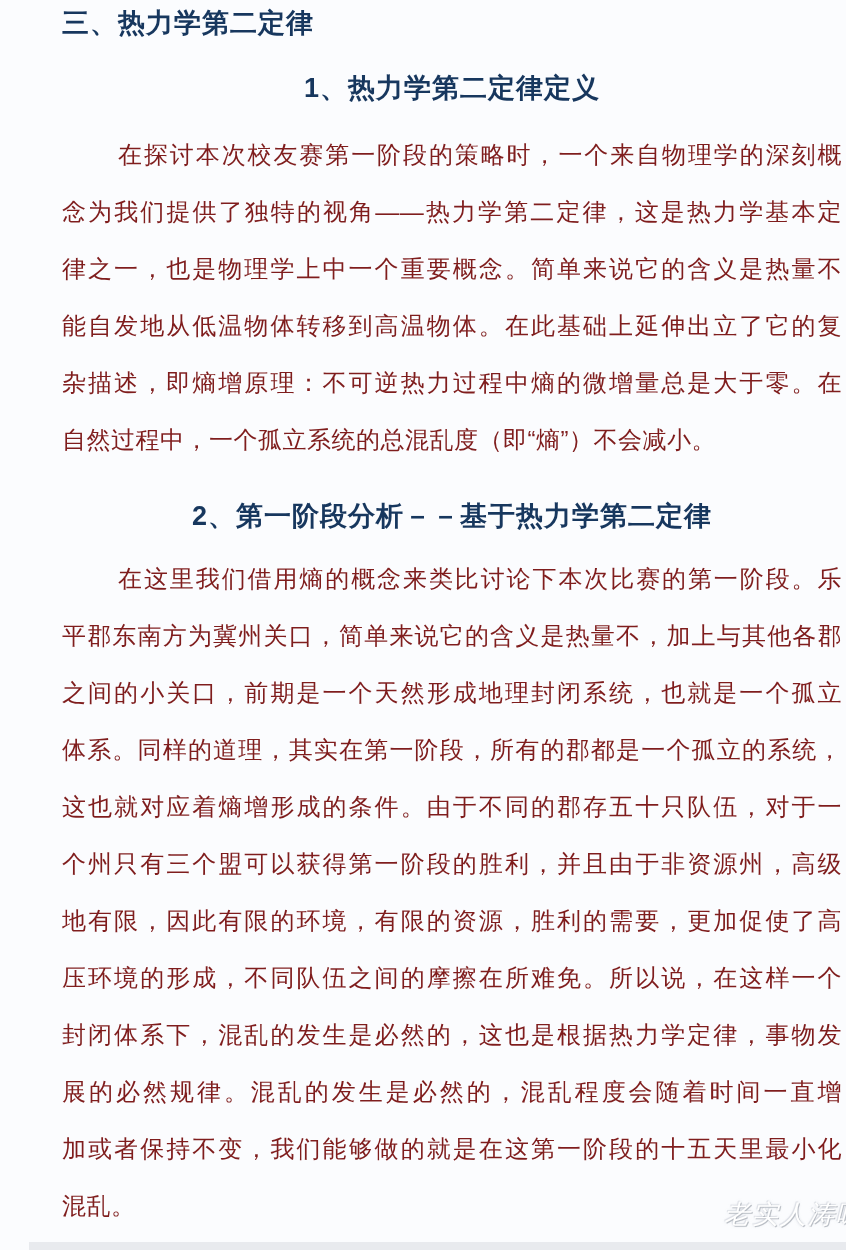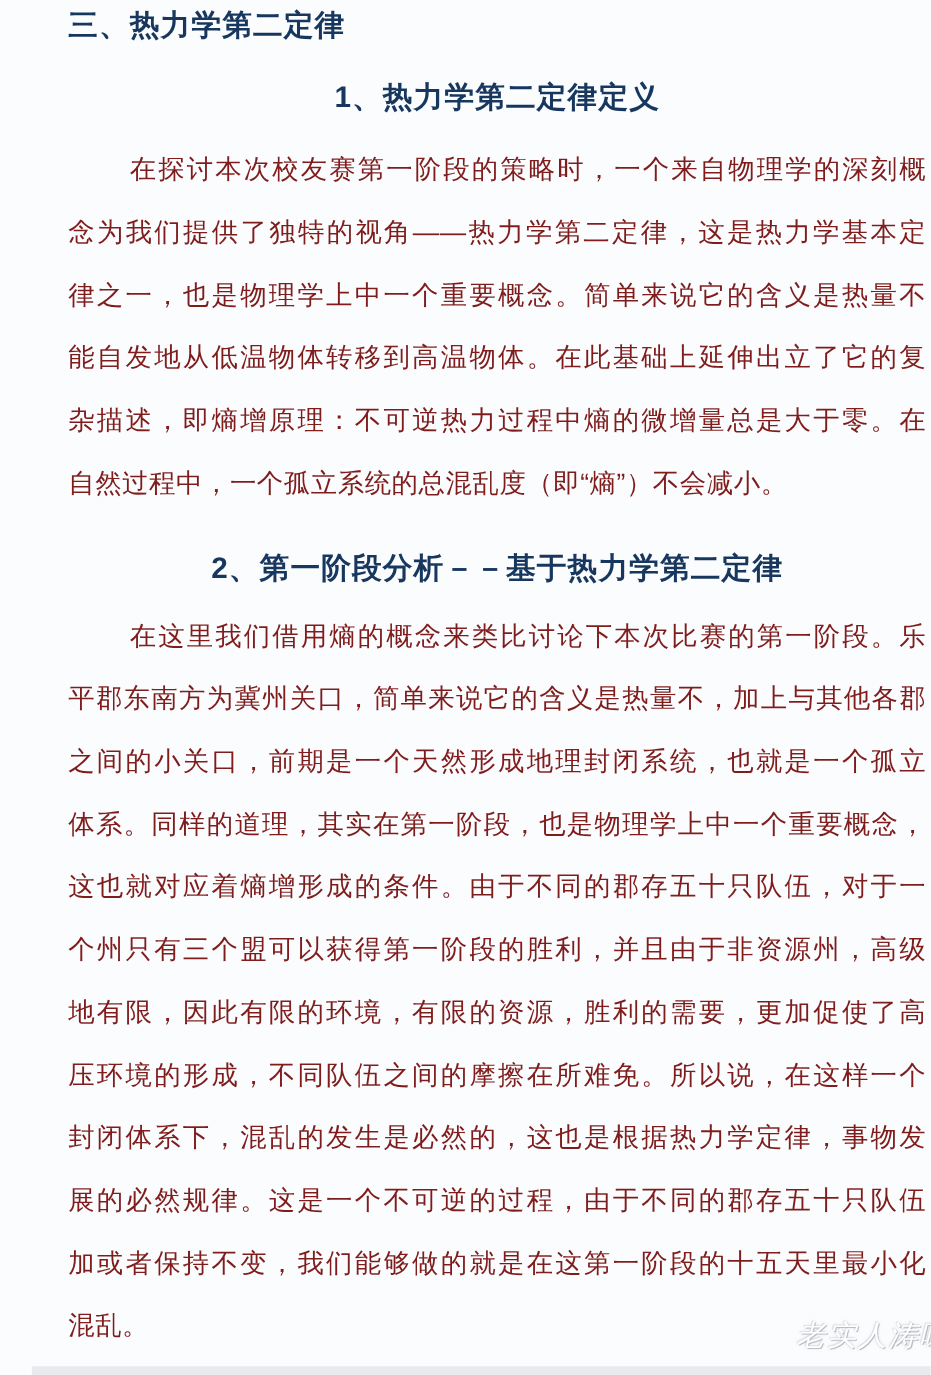--- a/index.html
+++ b/index.html
@@ -82,27 +82,27 @@
         <div class="line">自然过程中，一个孤立系统的总混乱度（即“熵”）不会减小。</div>
       </div>
   </section>
 
   <section>
     <h2 class="sec-heading">2、第一阶段分析－－基于热力学第二定律</h2>
     <div class="para para-2">
         <div class="line first full">在这里我们借用熵的概念来类比讨论下本次比赛的第一阶段。乐</div>
         <div class="line full">平郡东南方为冀州关口，简单来说它的含义是热量不，加上与其他各郡</div>
         <div class="line full">之间的小关口，前期是一个天然形成地理封闭系统，也就是一个孤立</div>
-        <div class="line full">体系。同样的道理，其实在第一阶段，也是物理学上中一个重要概念，</div>
+        <div class="line full">体系。同样的道理，其实在第一阶段，所有的郡都是一个孤立的系统，</div>
         <div class="line full">这也就对应着熵增形成的条件。由于不同的郡存五十只队伍，对于一</div>
         <div class="line full">个州只有三个盟可以获得第一阶段的胜利，并且由于非资源州，高级</div>
         <div class="line full">地有限，因此有限的环境，有限的资源，胜利的需要，更加促使了高</div>
         <div class="line full">压环境的形成，不同队伍之间的摩擦在所难免。所以说，在这样一个</div>
         <div class="line full">封闭体系下，混乱的发生是必然的，这也是根据热力学定律，事物发</div>
-        <div class="line full">展的必然规律。这是一个不可逆的过程，由于不同的郡存五十只队伍</div>
+        <div class="line full">展的必然规律。混乱的发生是必然的，混乱程度会随着时间一直增</div>
         <div class="line full">加或者保持不变，我们能够做的就是在这第一阶段的十五天里最小化</div>
         <div class="line">混乱。</div>
       </div>
   </section>
 
   <div class="watermark">老实人涛咪</div>
 
   <div class="footer-strip"></div>
 
 </div>

